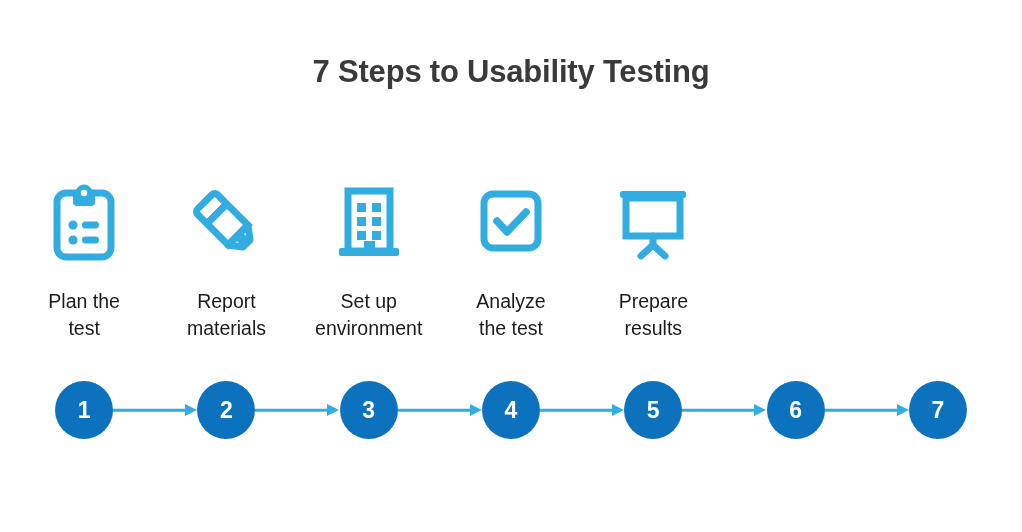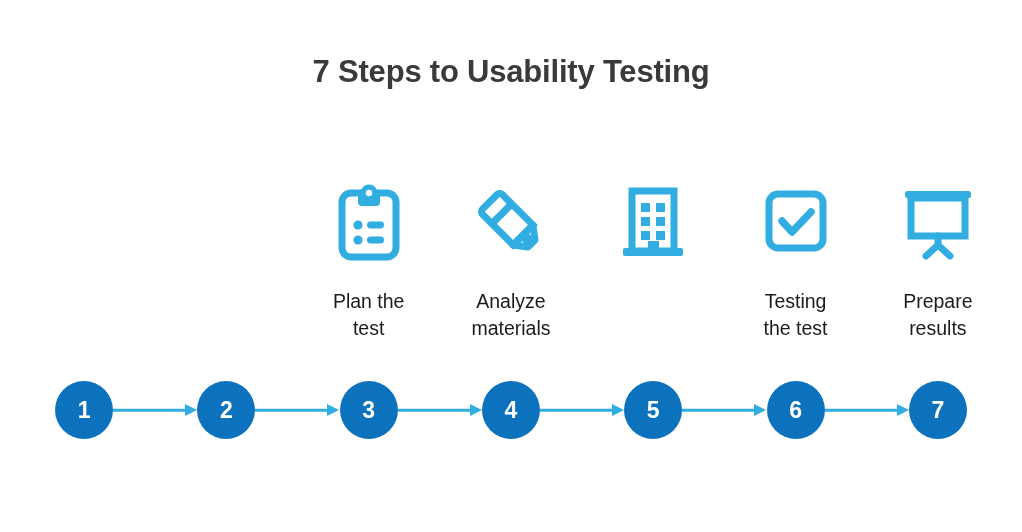--- a/index.html
+++ b/index.html
@@ -32,21 +32,20 @@
     letter-spacing: -0.2px;
   }
   .steps {
     position: absolute;
     top: 160px;
     left: 13px;
     width: 996px;
     display: flex;
     flex-direction: row;
     align-items: flex-start;
-    justify-content: flex-end;
   }
   .step {
     width: 142.3px;
     display: flex;
     flex-direction: column;
     align-items: center;
   }
   .icon-slot {
     height: 86px;
     display: flex;
@@ -158,48 +157,50 @@
       <div class="icon-slot">
         <svg width="72" height="76" viewBox="0 0 72 76">
           <g transform="rotate(-45 36 38)">
             <rect x="22" y="8" width="28" height="17" rx="4" fill="none" stroke="#32ade1" stroke-width="7"></rect>
             <rect x="22" y="25" width="28" height="30" fill="none" stroke="#32ade1" stroke-width="7"></rect>
             <path d="M22 55 h28 l-9 12 h-10 z" fill="none" stroke="#32ade1" stroke-width="7" stroke-linejoin="round"></path>
             <path d="M31 56 h10 v8 h-10 z" fill="#32ade1"></path>
           </g>
         </svg>
       </div>
-      <div class="label">Analyze
+      <div class="label">Report
 materials</div>
     </div>
 
     <div class="step">
       <div class="icon-slot">
         <svg width="70" height="80" viewBox="0 0 70 80">
           <rect x="14" y="8" width="42" height="60" fill="none" stroke="#32ade1" stroke-width="7"></rect>
           <rect x="5" y="65" width="60" height="8" rx="2" fill="#32ade1"></rect>
           <rect x="23" y="20" width="9" height="9" fill="#32ade1"></rect>
           <rect x="38" y="20" width="9" height="9" fill="#32ade1"></rect>
           <rect x="23" y="34" width="9" height="9" fill="#32ade1"></rect>
           <rect x="38" y="34" width="9" height="9" fill="#32ade1"></rect>
           <rect x="23" y="48" width="9" height="9" fill="#32ade1"></rect>
           <rect x="38" y="48" width="9" height="9" fill="#32ade1"></rect>
           <rect x="30" y="58" width="11" height="11" fill="#32ade1"></rect>
         </svg>
       </div>
+      <div class="label">Set up
+environment</div>
     </div>
 
     <div class="step">
       <div class="icon-slot">
         <svg width="70" height="74" viewBox="0 0 70 74">
           <rect x="8" y="8" width="54" height="54" rx="9" ry="9" fill="none" stroke="#32ade1" stroke-width="7"></rect>
           <path d="M21 35 l10 11 l19 -20" fill="none" stroke="#32ade1" stroke-width="7.5" stroke-linecap="round" stroke-linejoin="round"></path>
         </svg>
       </div>
-      <div class="label">Testing
+      <div class="label">Analyze
 the test</div>
     </div>
 
 
     <div class="step">
       <div class="icon-slot">
         <svg width="76" height="74" viewBox="0 0 76 74">
           <rect x="5" y="5" width="66" height="7" rx="2.5" fill="#32ade1"></rect>
           <rect x="11" y="12" width="54" height="38" fill="none" stroke="#32ade1" stroke-width="7"></rect>
           <path d="M38 50 v10" fill="none" stroke="#32ade1" stroke-width="7" stroke-linecap="round"></path>

